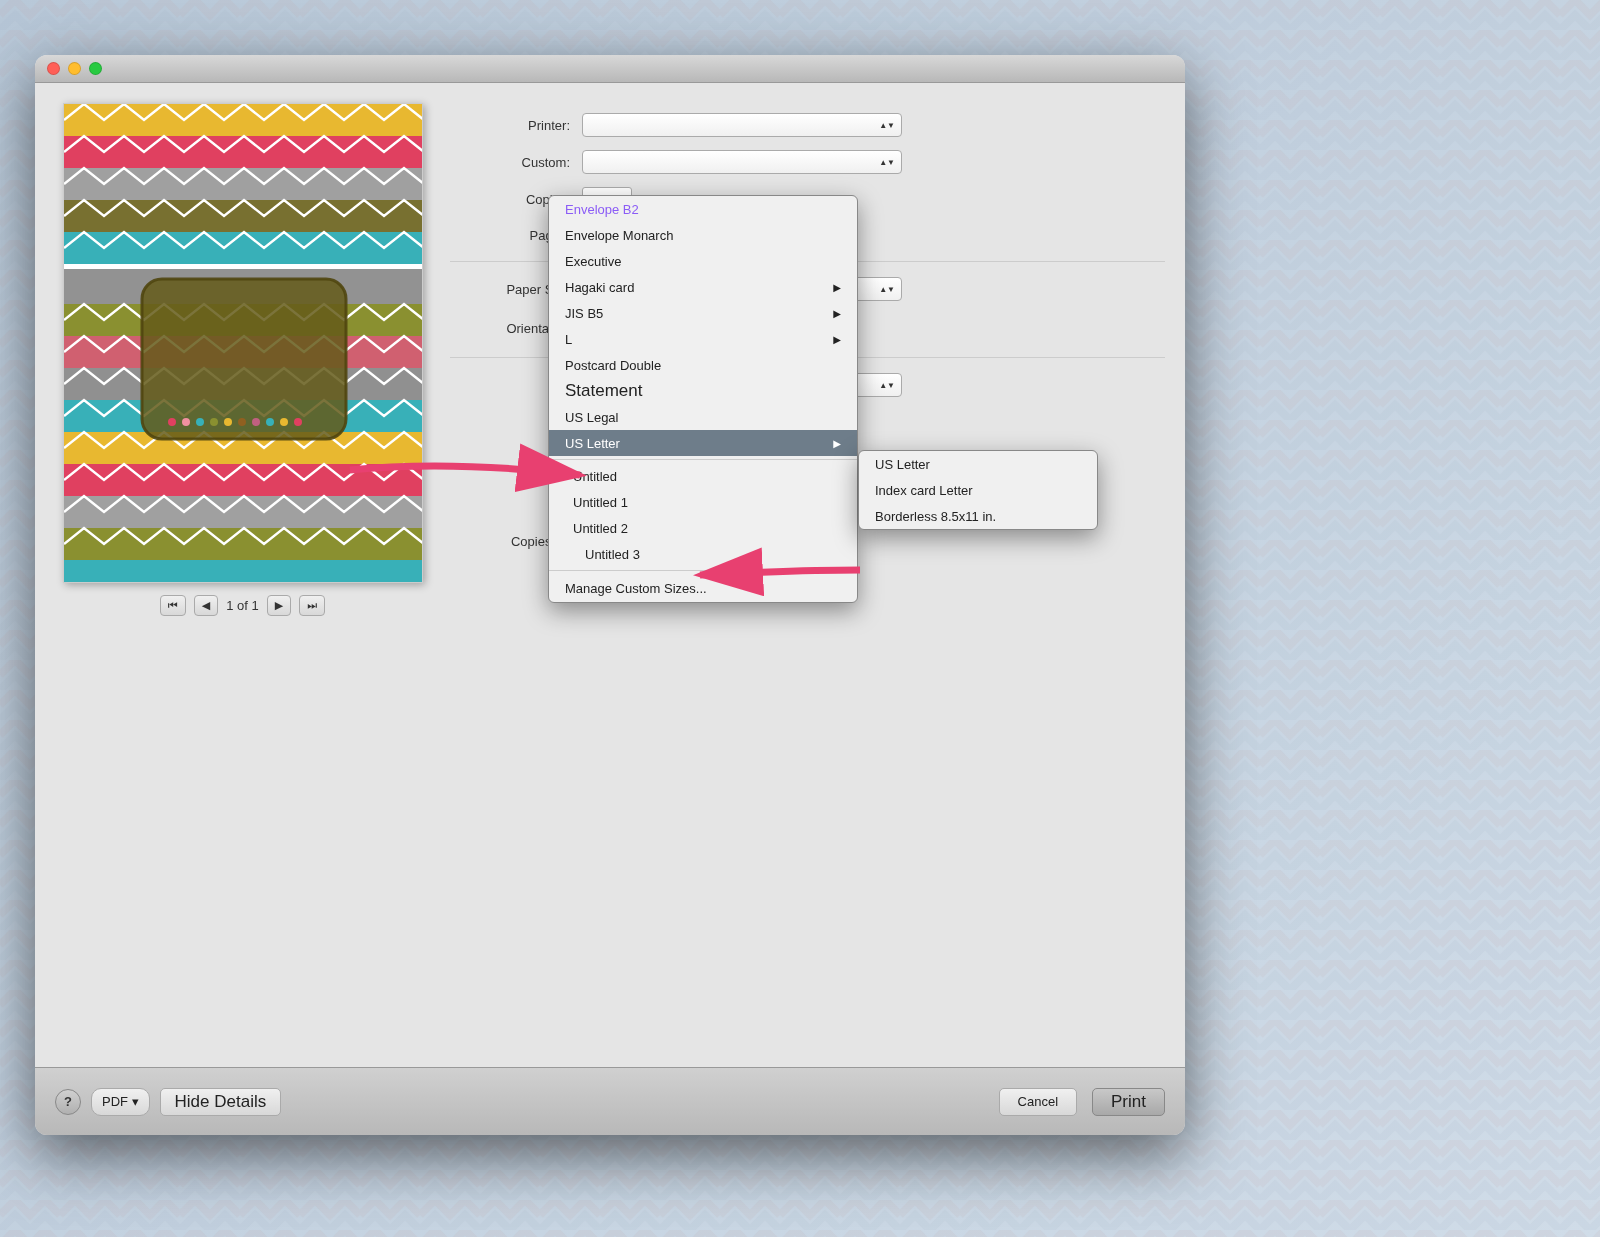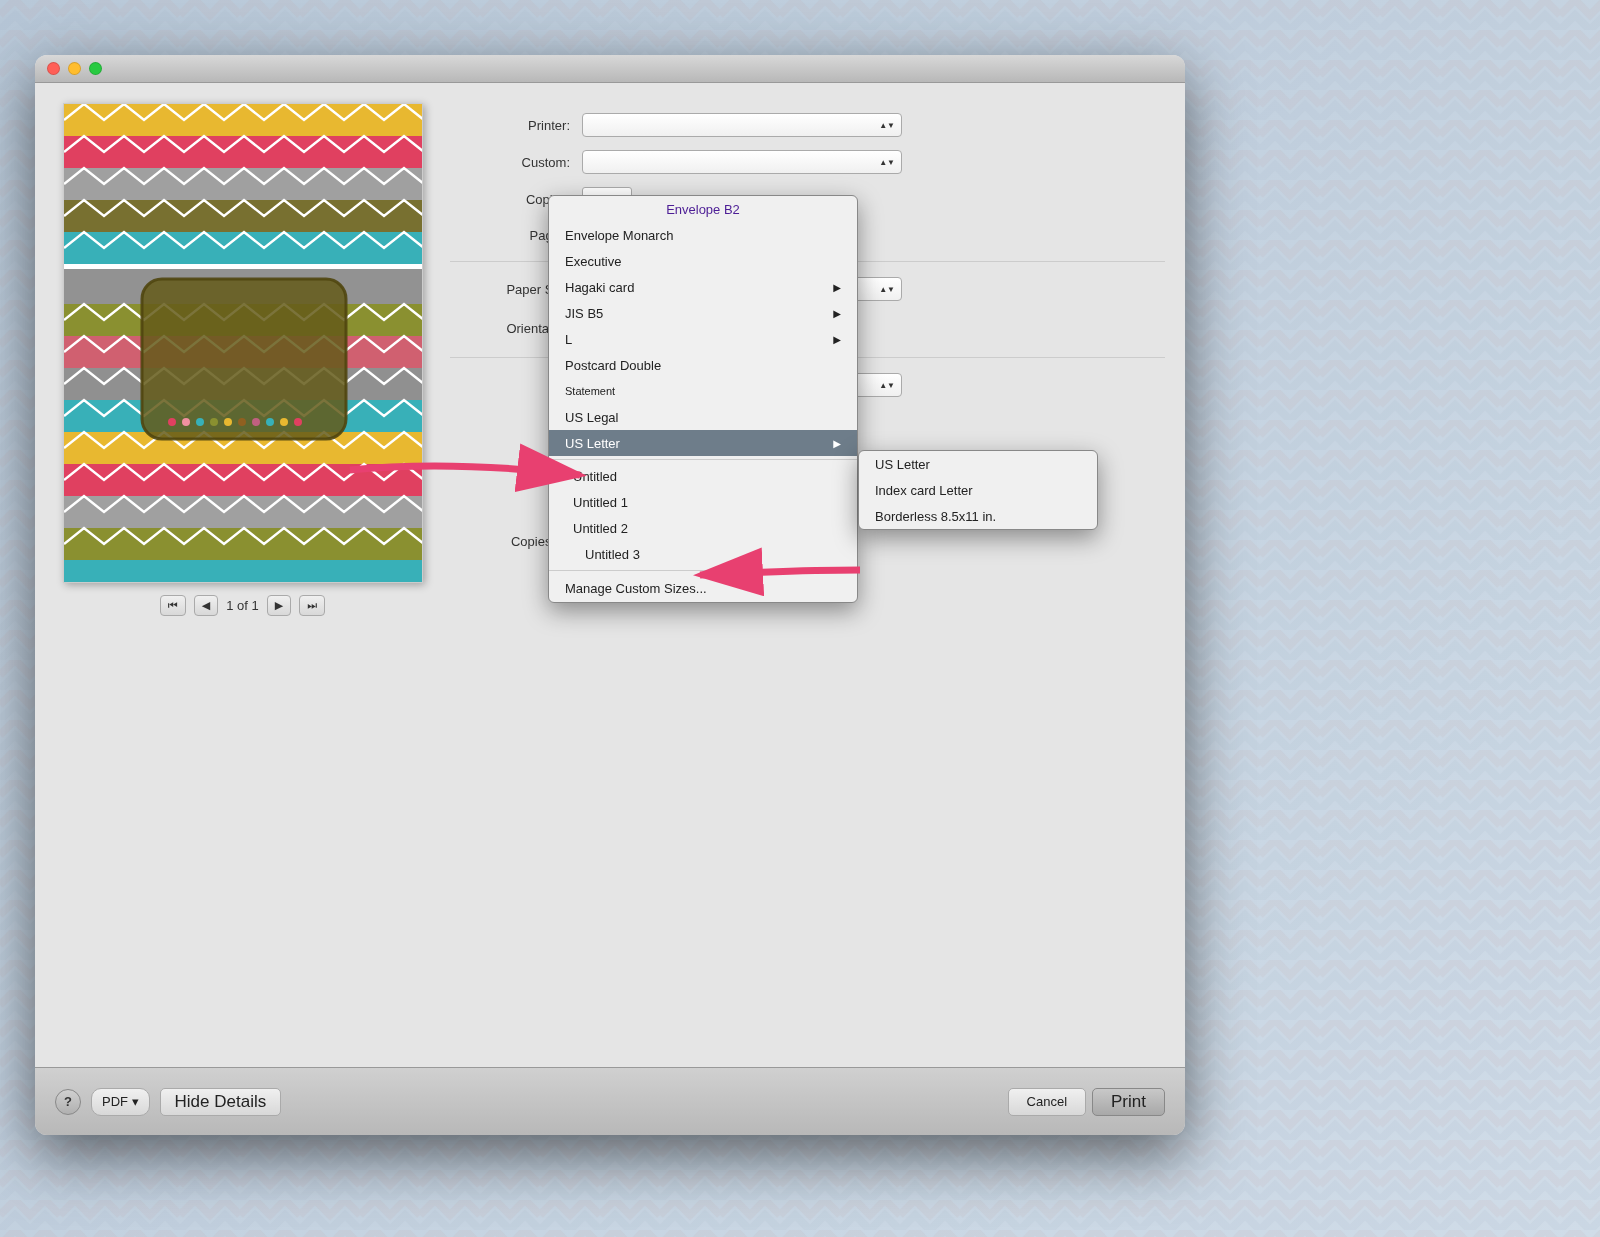--- a/index.html
+++ b/index.html
@@ -227,35 +227,35 @@
         <span>?</span>
       </button>
       <button style="height:28px;background:linear-gradient(to bottom,#f0f0f0,#d8d8d8);border:1px solid #aaa;border-radius:10px;cursor:pointer;font-size:13px;padding:0 10px;display:flex;align-items:center;gap:4px;color:#222;">
         <span>PDF</span>
         <span>▾</span>
       </button>
       <button style="height:28px;background:linear-gradient(to bottom,#f0f0f0,#d8d8d8);border:1px solid #aaa;border-radius:5px;cursor:pointer;font-size:17px;padding:0 14px;color:#222;">
         <span>Hide Details</span>
       </button>
     </div>
-    <div style="display:flex;align-items:flex-start;gap:6px;">
+    <div style="display:flex;align-items:flex-start;gap:15px;">
       <button style="height:28px;background:linear-gradient(to bottom,#f0f0f0,#d8d8d8);border:1px solid #aaa;border-radius:5px;cursor:pointer;font-size:13px;padding:0 18px;color:#222;">
         <span>Cancel</span>
       </button>
       <button style="height:28px;background:linear-gradient(to bottom,#c8c8c8,#a8a8a8);border:1px solid #888;border-radius:5px;cursor:pointer;font-size:17px;padding:0 18px;color:#222;font-weight:500;">
         <span>Print</span>
       </button>
     </div>
   </div>
 
 </div>
 
 <div style="position:absolute;top:195px;left:548px;width:310px;background:#f0f0f0;border:1px solid #888;border-radius:6px;box-shadow:0 8px 25px rgba(0,0,0,0.4);z-index:100;overflow:hidden;">
 
-  <div style="display:flex;align-items:center;justify-content:center;padding:5px 16px;font-size:13px;color:#4c1d95;cursor:pointer;height:26px;">
+  <div style="display:flex;align-items:center;justify-content:flex-start;padding:5px 16px;font-size:13px;color:#8b5cf6;cursor:pointer;height:26px;">
     <span>Envelope B2</span>
   </div>
   <div style="display:flex;align-items:center;justify-content:space-between;padding:5px 16px;font-size:13px;color:#222;cursor:pointer;height:26px;">
     <span>Envelope Monarch</span>
   </div>
   <div style="display:flex;align-items:center;justify-content:space-between;padding:5px 16px;font-size:13px;color:#222;cursor:pointer;height:26px;">
     <span>Executive</span>
   </div>
   <div style="display:flex;align-items:center;justify-content:space-between;padding:5px 16px;font-size:13px;color:#222;cursor:pointer;height:26px;">
     <span>Hagaki card</span>
@@ -265,21 +265,21 @@
     <span>JIS B5</span>
     <span style="font-size:10px;">▶</span>
   </div>
   <div style="display:flex;align-items:center;justify-content:space-between;padding:5px 16px;font-size:13px;color:#222;cursor:pointer;height:26px;">
     <span>L</span>
     <span style="font-size:10px;">▶</span>
   </div>
   <div style="display:flex;align-items:center;justify-content:space-between;padding:5px 16px;font-size:13px;color:#222;cursor:pointer;height:26px;">
     <span>Postcard Double</span>
   </div>
-  <div style="display:flex;align-items:center;justify-content:space-between;padding:5px 16px;font-size:11px;color:#222;cursor:pointer;height:26px;">
+  <div style="display:flex;align-items:center;justify-content:space-between;padding:5px 16px;font-size:17px;color:#222;cursor:pointer;height:26px;">
     <span>Statement</span>
   </div>
   <div style="display:flex;align-items:center;justify-content:space-between;padding:5px 16px;font-size:13px;color:#222;cursor:pointer;height:26px;">
     <span>US Legal</span>
   </div>
 
   <div style="display:flex;align-items:center;justify-content:space-between;padding:5px 16px;font-size:13px;color:white;cursor:pointer;height:26px;background:#6e7d8a;">
     <span>US Letter</span>
     <span style="font-size:10px;">▶</span>
   </div>

